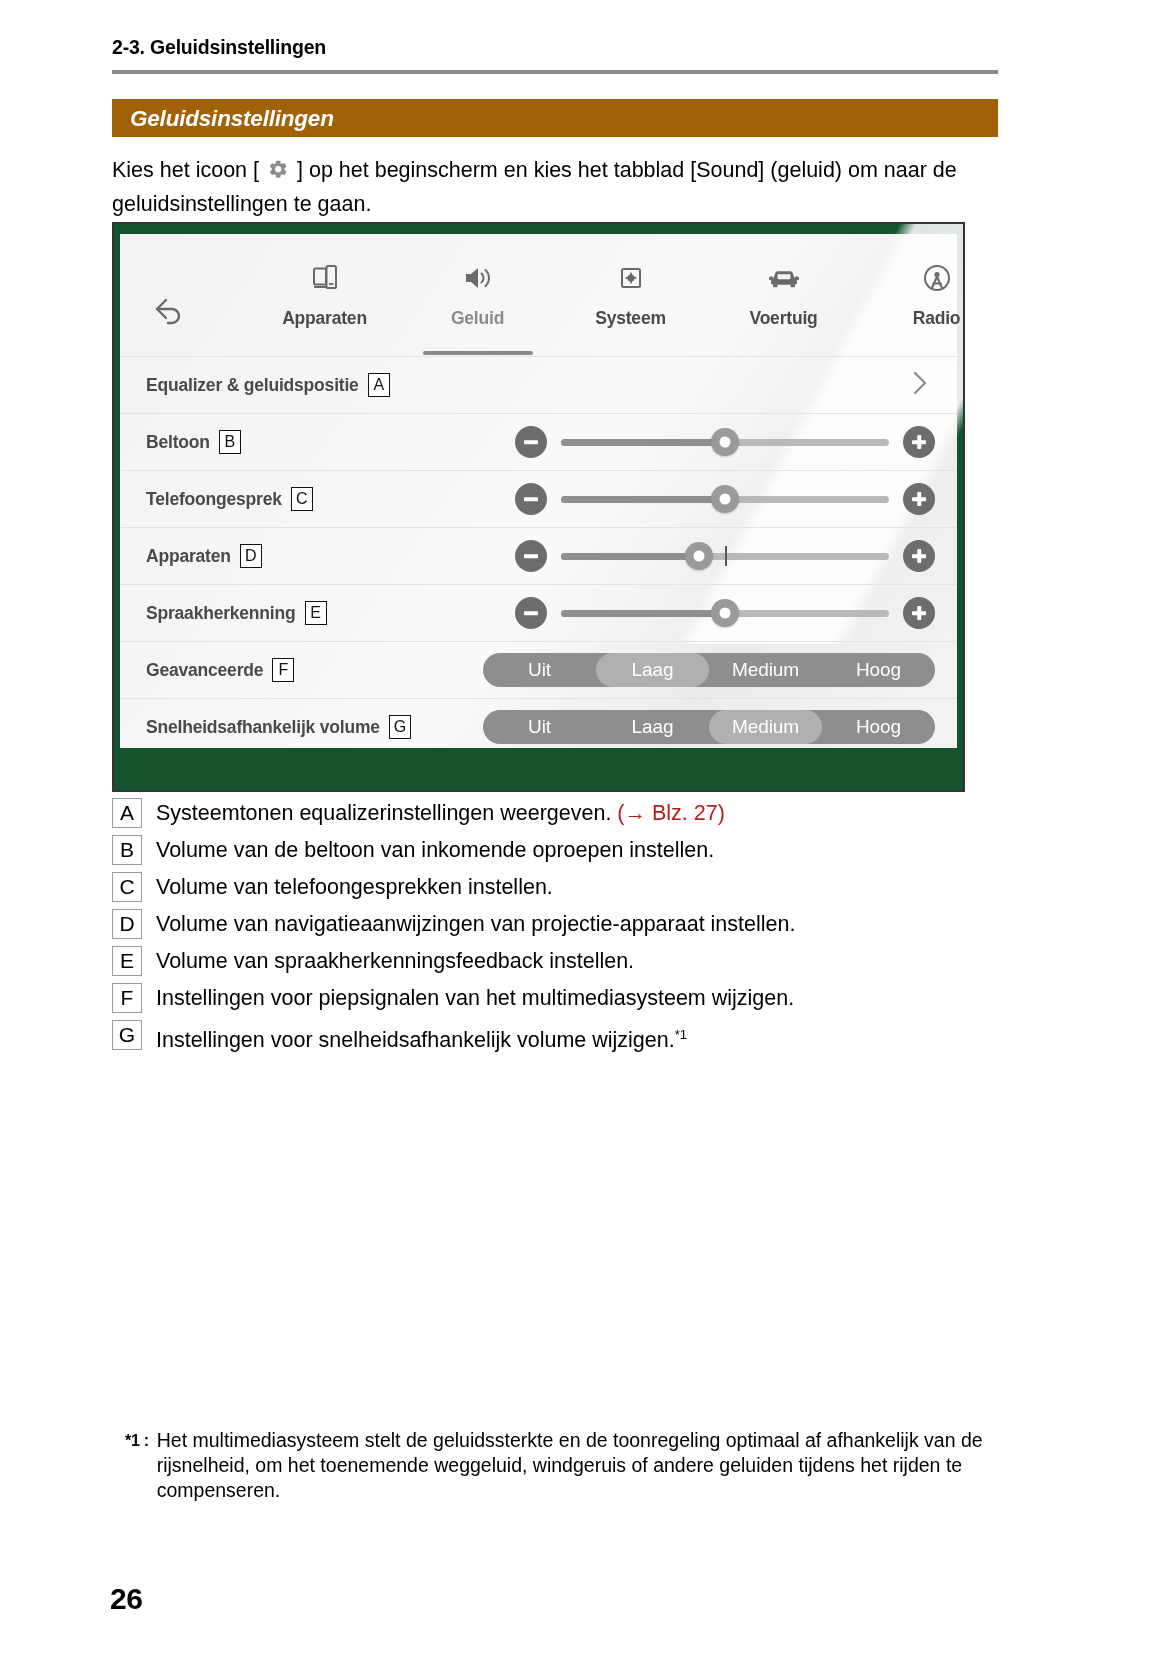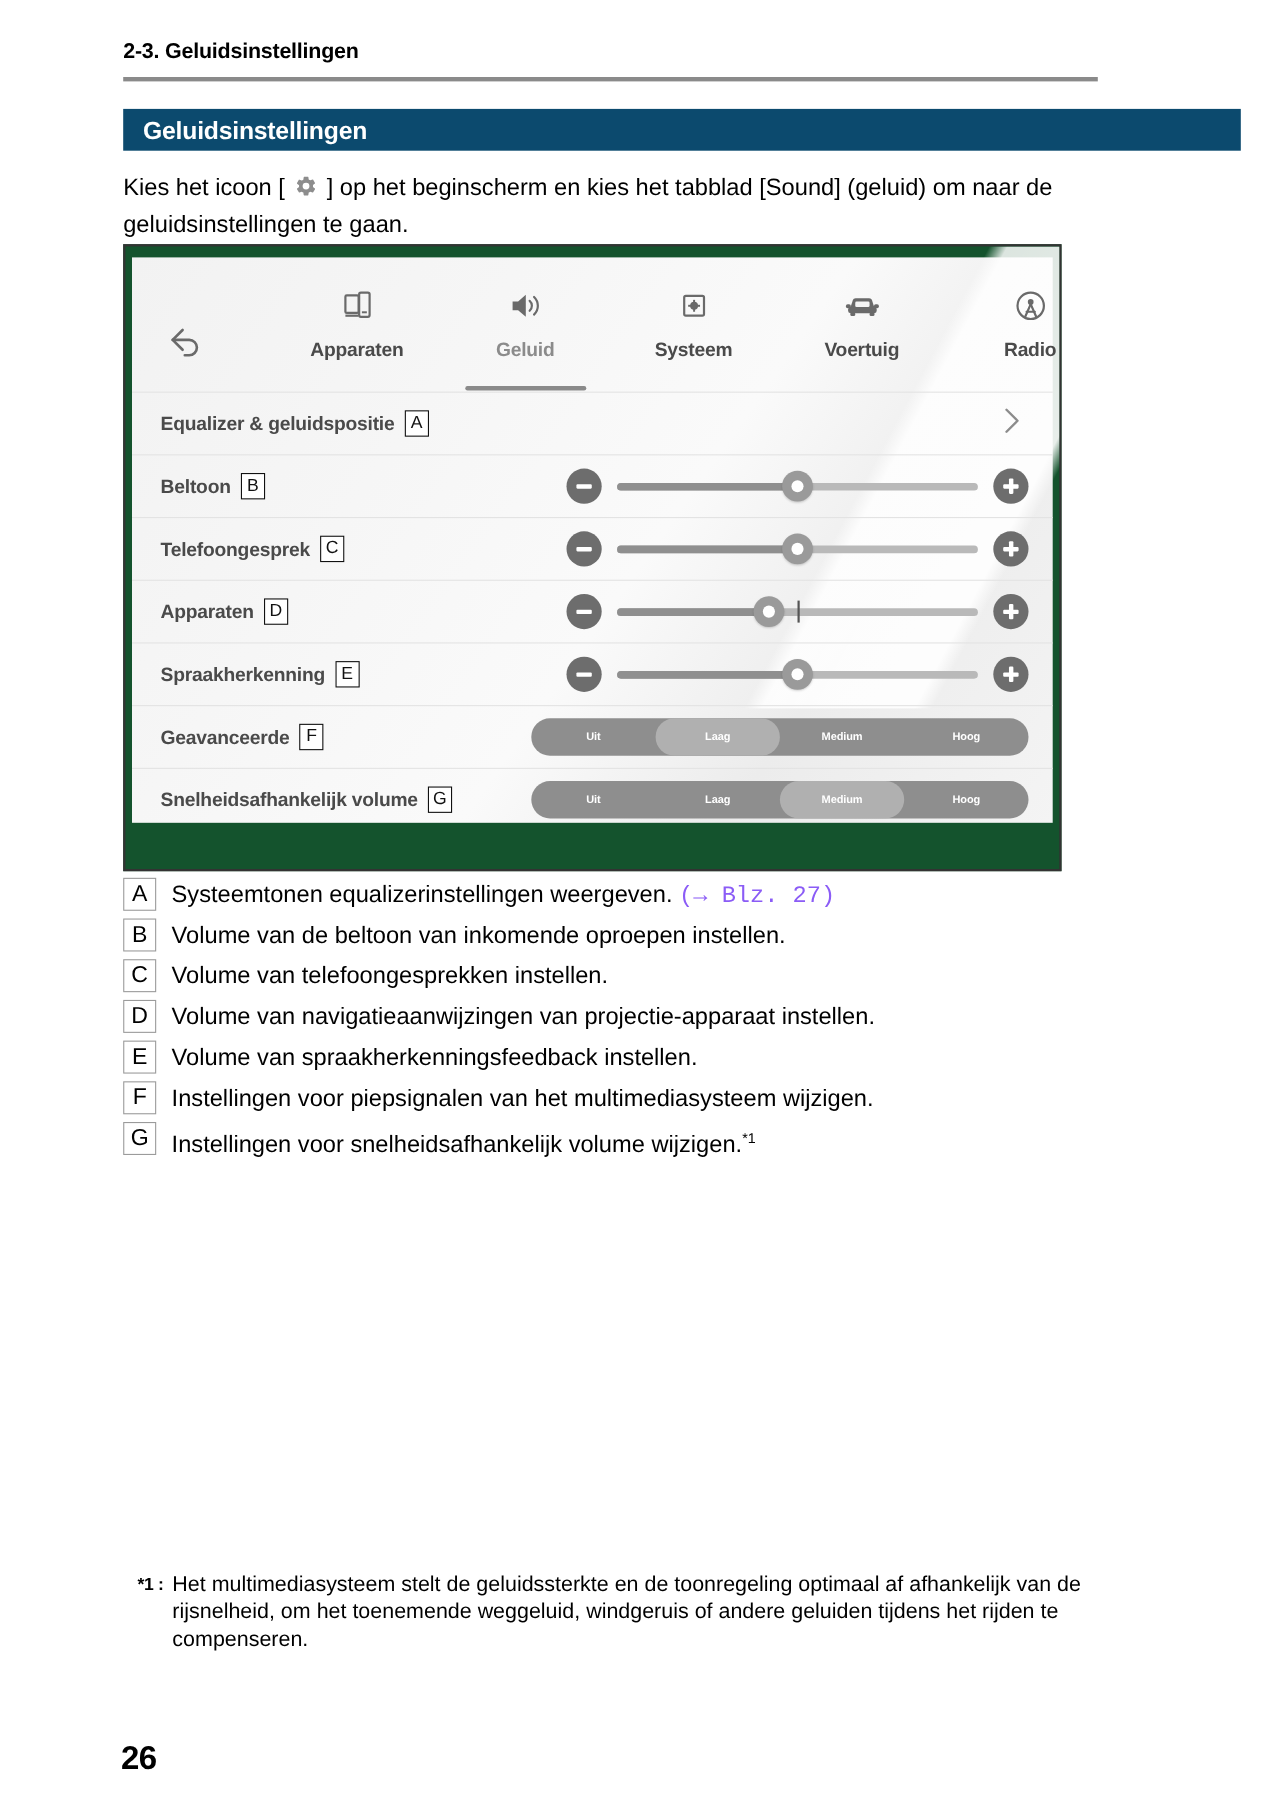--- a/index.html
+++ b/index.html
@@ -38,23 +38,24 @@
     width: 886px;
     height: 4px;
     background: #8a8a8a;
   }
 
   
   .banner {
     position: absolute;
     left: 112px;
     top: 99px;
-    width: 1016px;
+    width: 886px;
     height: 38px;
-    background: #0c4a6e;
+    background: #a16207;
+    font-style: italic;
   }
   .banner-title {
     position: absolute;
     left: 18px;
     top: 7px;
     font-size: 22.5px;
     font-weight: bold;
     color: #ffffff;
     letter-spacing: -0.2px;
   }
@@ -288,22 +289,22 @@
     background: #8e8e8e;
     border-radius: 17px;
     display: flex;
     overflow: hidden;
   }
   .seg-opt {
     flex: 1 1 0;
     display: flex;
     align-items: center;
     justify-content: center;
-    font-size: 10px;
-    font-weight: bold;
+    font-size: 19px;
+    font-weight: normal;
     color: #ffffff;
     letter-spacing: -0.1px;
     position: relative;
   }
   .seg-opt.selected {
     background: #b0b0b0;
     border-radius: 17px;
   }
 
   
@@ -331,21 +332,21 @@
     flex: 0 0 auto;
     margin-top: 2px;
   }
   .legend-text {
     margin-left: 14px;
     font-size: 21.5px;
     line-height: 34px;
     color: #000;
     white-space: nowrap;
   }
-  .ref-link { color: #8b5cf6; font-family: Liberation Mono, monospace; }
+  .ref-link { color: #b91c1c; }
   .sup { font-size: 13px; vertical-align: super; }
 
   
   .footnote {
     position: absolute;
     left: 125px;
     top: 1428px;
     width: 890px;
     display: flex;
     align-items: flex-start;

